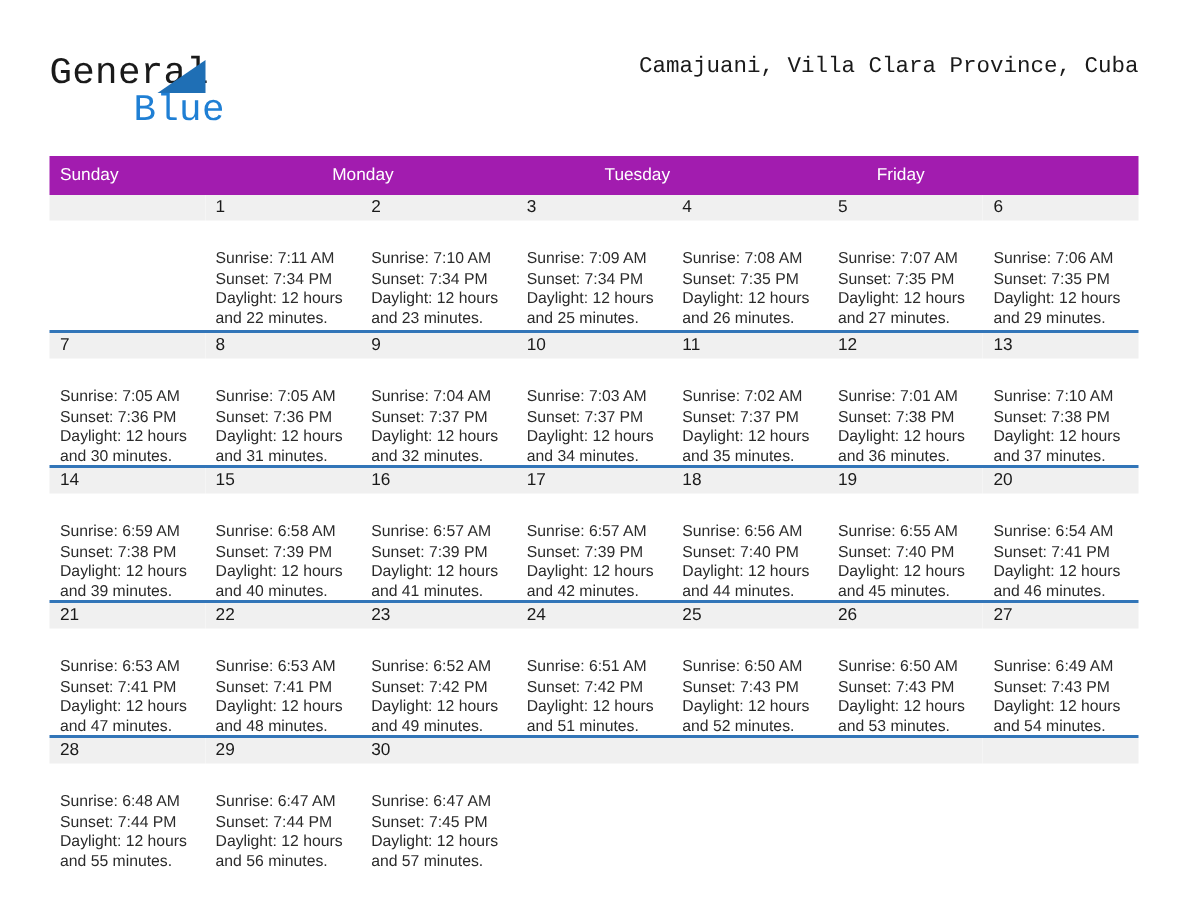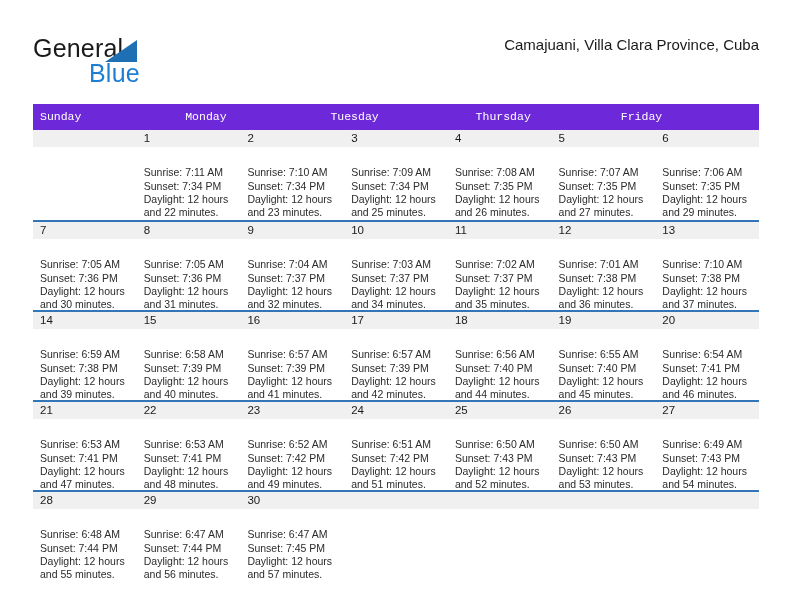--- a/index.html
+++ b/index.html
@@ -21,20 +21,21 @@
     box-sizing: border-box;
   }
 
   
   .header {
     position: absolute;
     left: 33px;
     top: 28px;
     right: 33px;
     height: 68px;
+    font-family: Liberation Mono, monospace;
   }
   .brand {
     position: absolute;
     left: 0;
     top: 8px;
     width: 200px;
     height: 56px;
   }
   .brand-general {
     position: absolute;
@@ -86,22 +87,21 @@
 
   
   .calendar {
     position: absolute;
     left: 33px;
     top: 104px;
     width: 726px;
   }
   .weekday-row {
     display: flex;
-    background: #6d28d9;
-    font-family: Liberation Mono, monospace;
+    background: #a21caf;
   }
   .weekday-cell {
     flex: 1 1 0;
     min-width: 0;
     color: #ffffff;
     font-size: 11.5px;
     padding: 6px 0 6px 7px;
     box-sizing: border-box;
     line-height: 1.25;
   }
@@ -161,21 +161,20 @@
     </div>
 
   </div>
 
   <div class="calendar">
 
     <div class="weekday-row">
       <div class="weekday-cell">Sunday</div>
       <div class="weekday-cell">Monday</div>
       <div class="weekday-cell">Tuesday</div>
-      <div class="weekday-cell">Thursday</div>
       <div class="weekday-cell">Friday</div>
     </div>
 
     <div class="week-row first">
       <div class="day-cell empty">
         <div class="daynum-bar"></div>
         <div class="day-info">
           <div></div>
           <div></div>
           <div></div>

